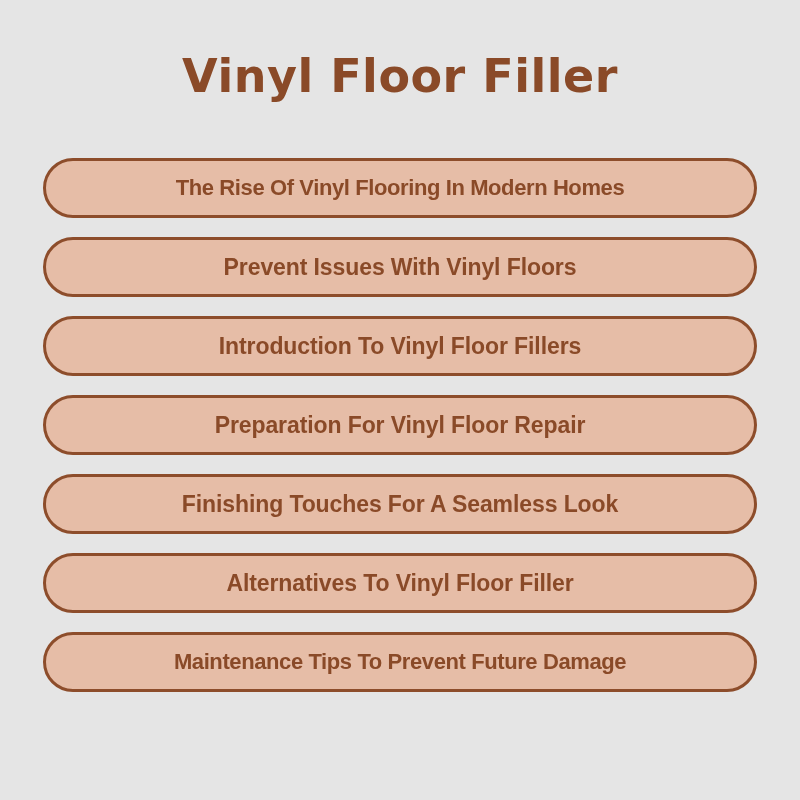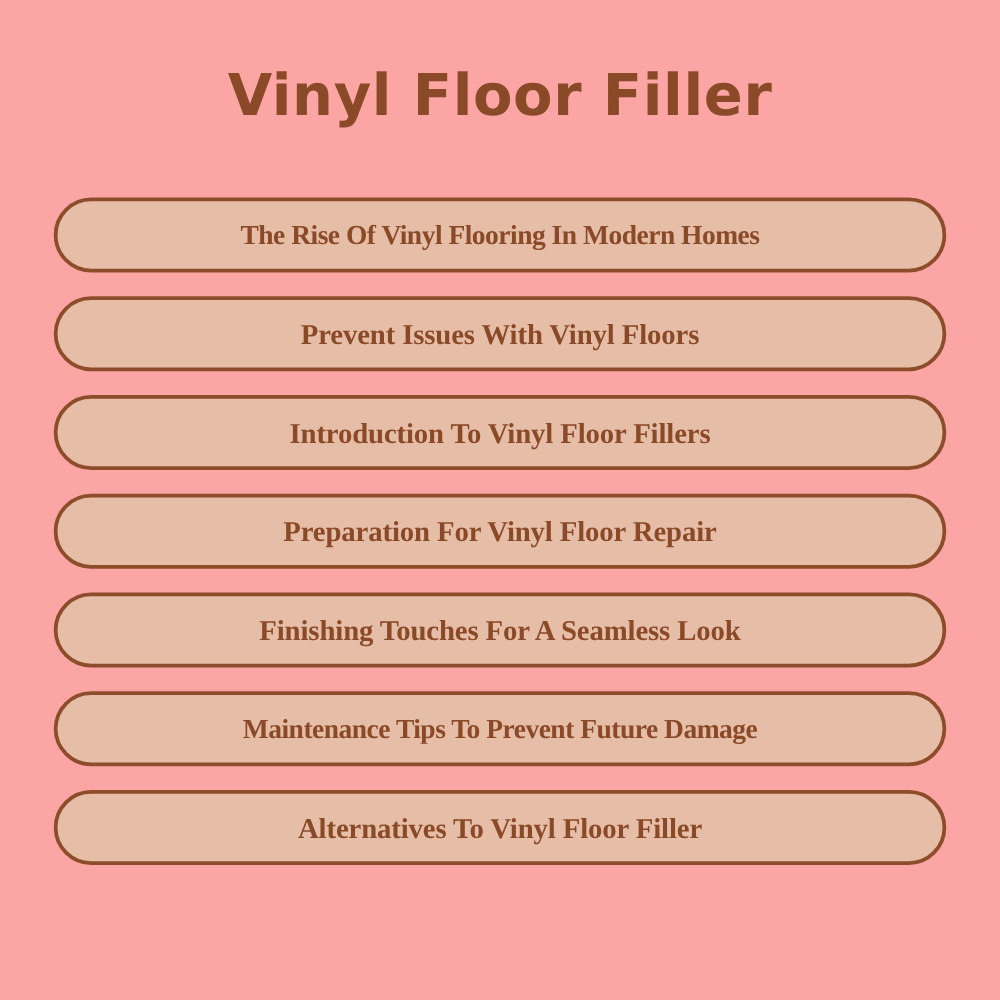--- a/index.html
+++ b/index.html
@@ -10,21 +10,21 @@
     width: 800px;
     height: 800px;
     background: #dfb49c;
     font-family: "DejaVu Sans", sans-serif;
     overflow: hidden;
   }
   .poster {
     width: 800px;
     height: 800px;
     box-sizing: border-box;
-    background: #fca5a5;
+    background: #e5e5e5;
     display: flex;
     flex-direction: column;
     align-items: center;
   }
   .poster-title {
     margin: 0;
     padding: 0;
     color: #8a4a28;
     font-family: "DejaVu Sans", sans-serif;
     font-weight: bold;
@@ -56,21 +56,21 @@
     border-radius: 34px;
     background: #e6bda7;
     display: flex;
     align-items: center;
     justify-content: center;
     padding: 0 18px;
     overflow: hidden;
   }
   .toc-item-label {
     color: #8a4a28;
-    font-family: Liberation Serif, serif;
+    font-family: Liberation Sans, sans-serif;
     font-weight: bold;
     font-size: 23px;
     line-height: 1;
     white-space: nowrap;
     text-align: center;
     letter-spacing: -0.1px;
   }
   .toc-item.is-long .toc-item-label {
     font-size: 22px;
     letter-spacing: -0.4px;
@@ -99,22 +99,22 @@
 
     <li class="toc-item">
       <span class="toc-item-label">Preparation For Vinyl Floor Repair</span>
     </li>
 
 
     <li class="toc-item">
       <span class="toc-item-label">Finishing Touches For A Seamless Look</span>
     </li>
 
+    <li class="toc-item">
+      <span class="toc-item-label">Alternatives To Vinyl Floor Filler</span>
+    </li>
+
     <li class="toc-item is-long">
       <span class="toc-item-label">Maintenance Tips To Prevent Future Damage</span>
-    </li>
-
-    <li class="toc-item">
-      <span class="toc-item-label">Alternatives To Vinyl Floor Filler</span>
     </li>
 
   </ul>
 </div>
 
 </body></html>

